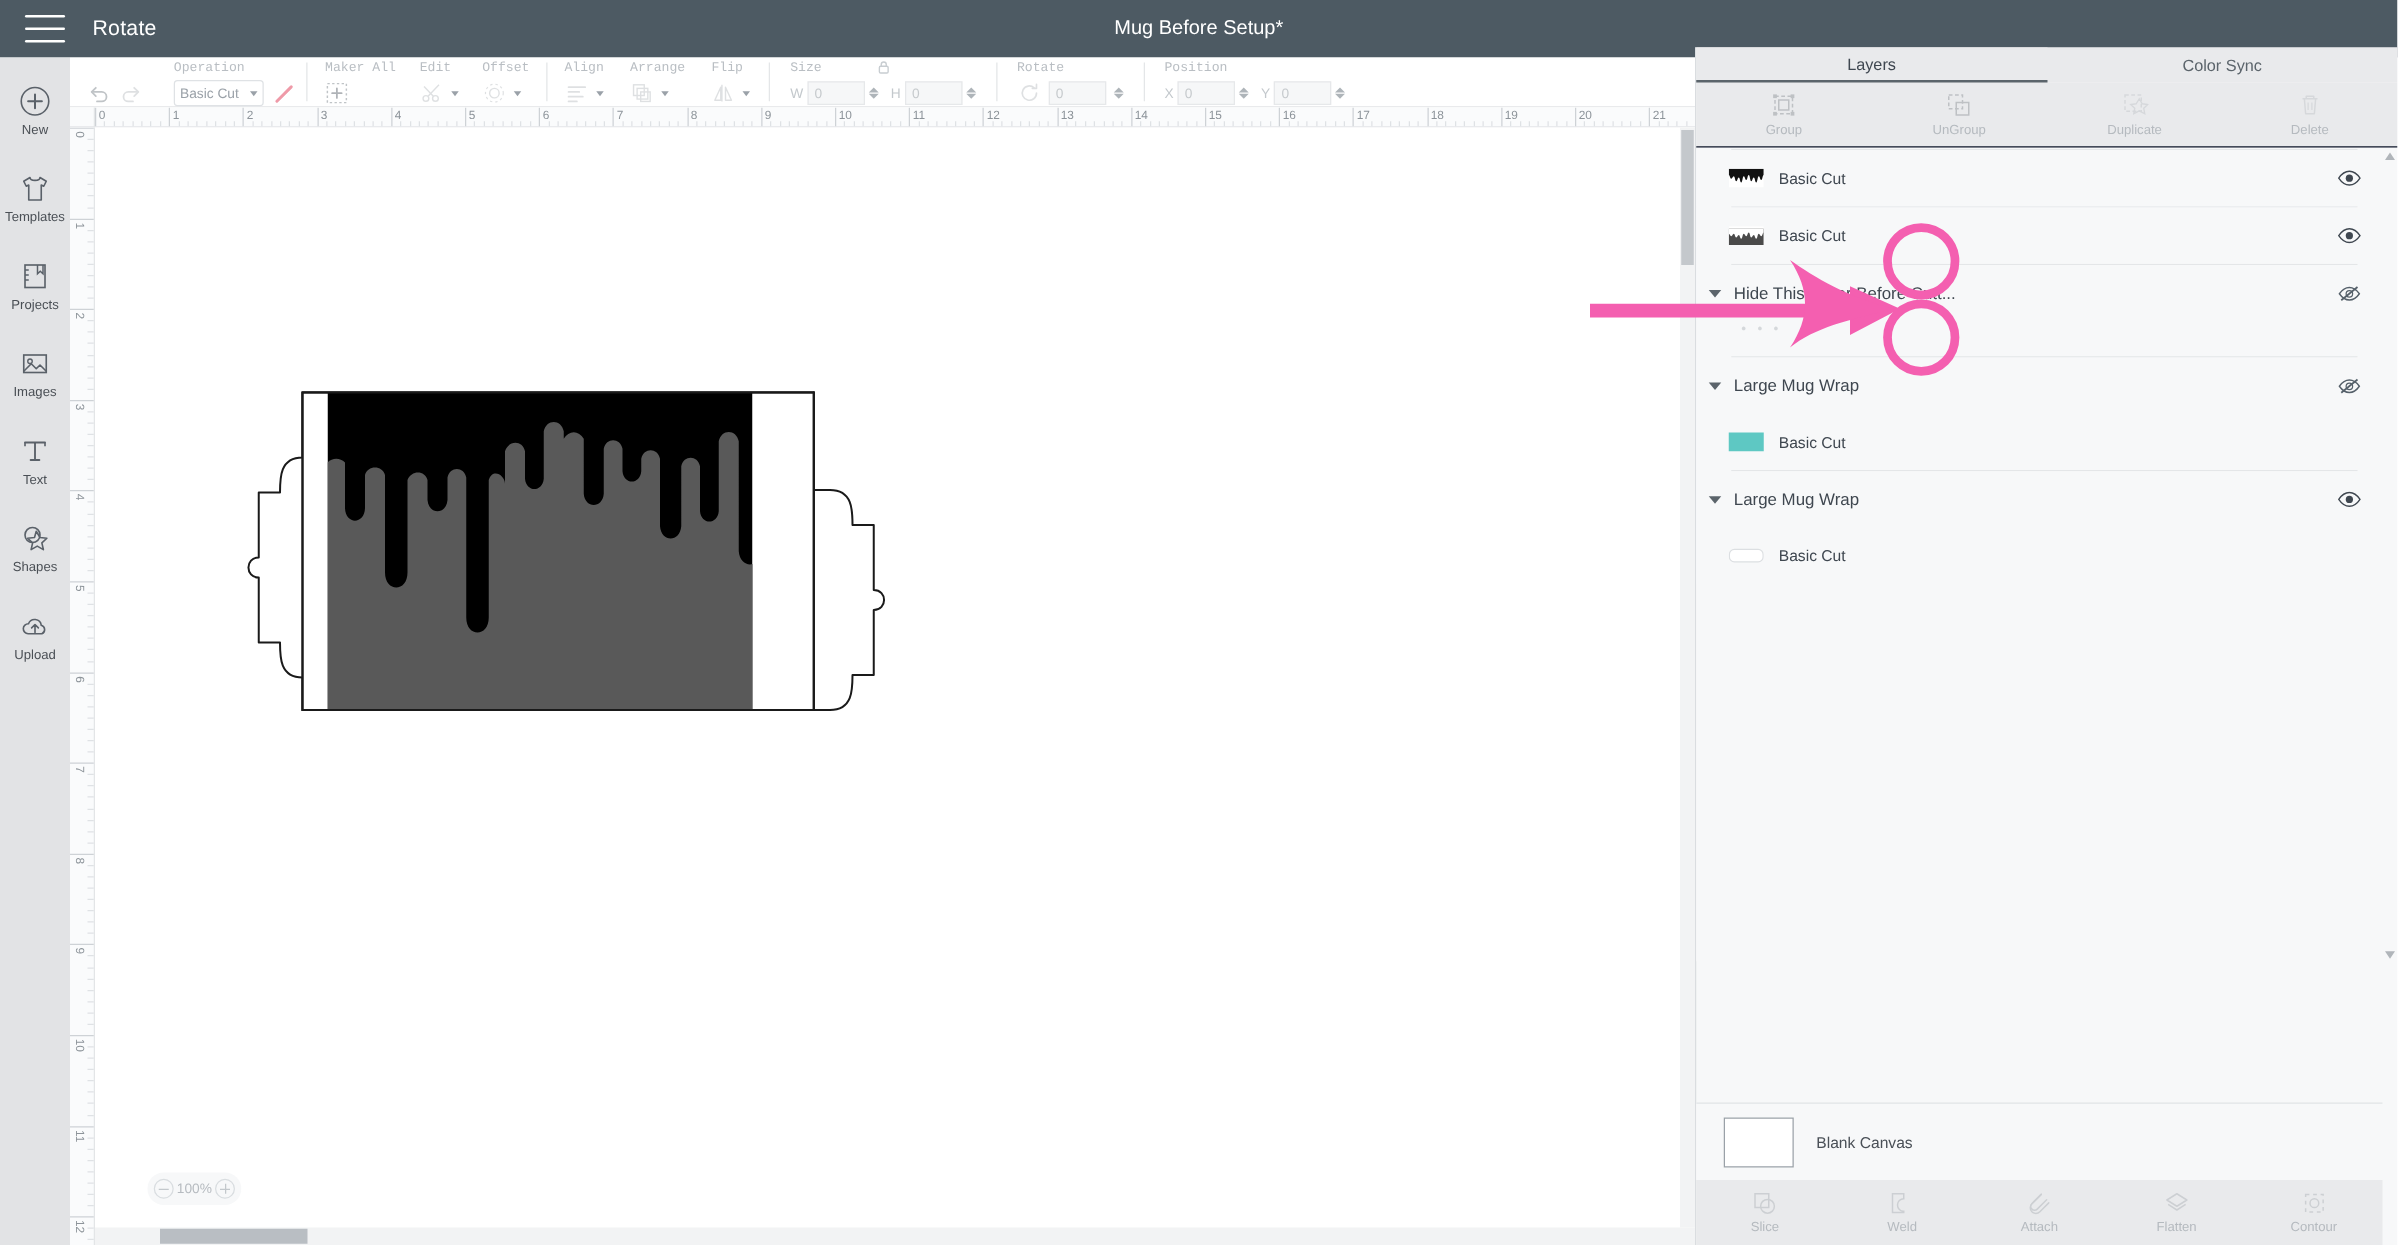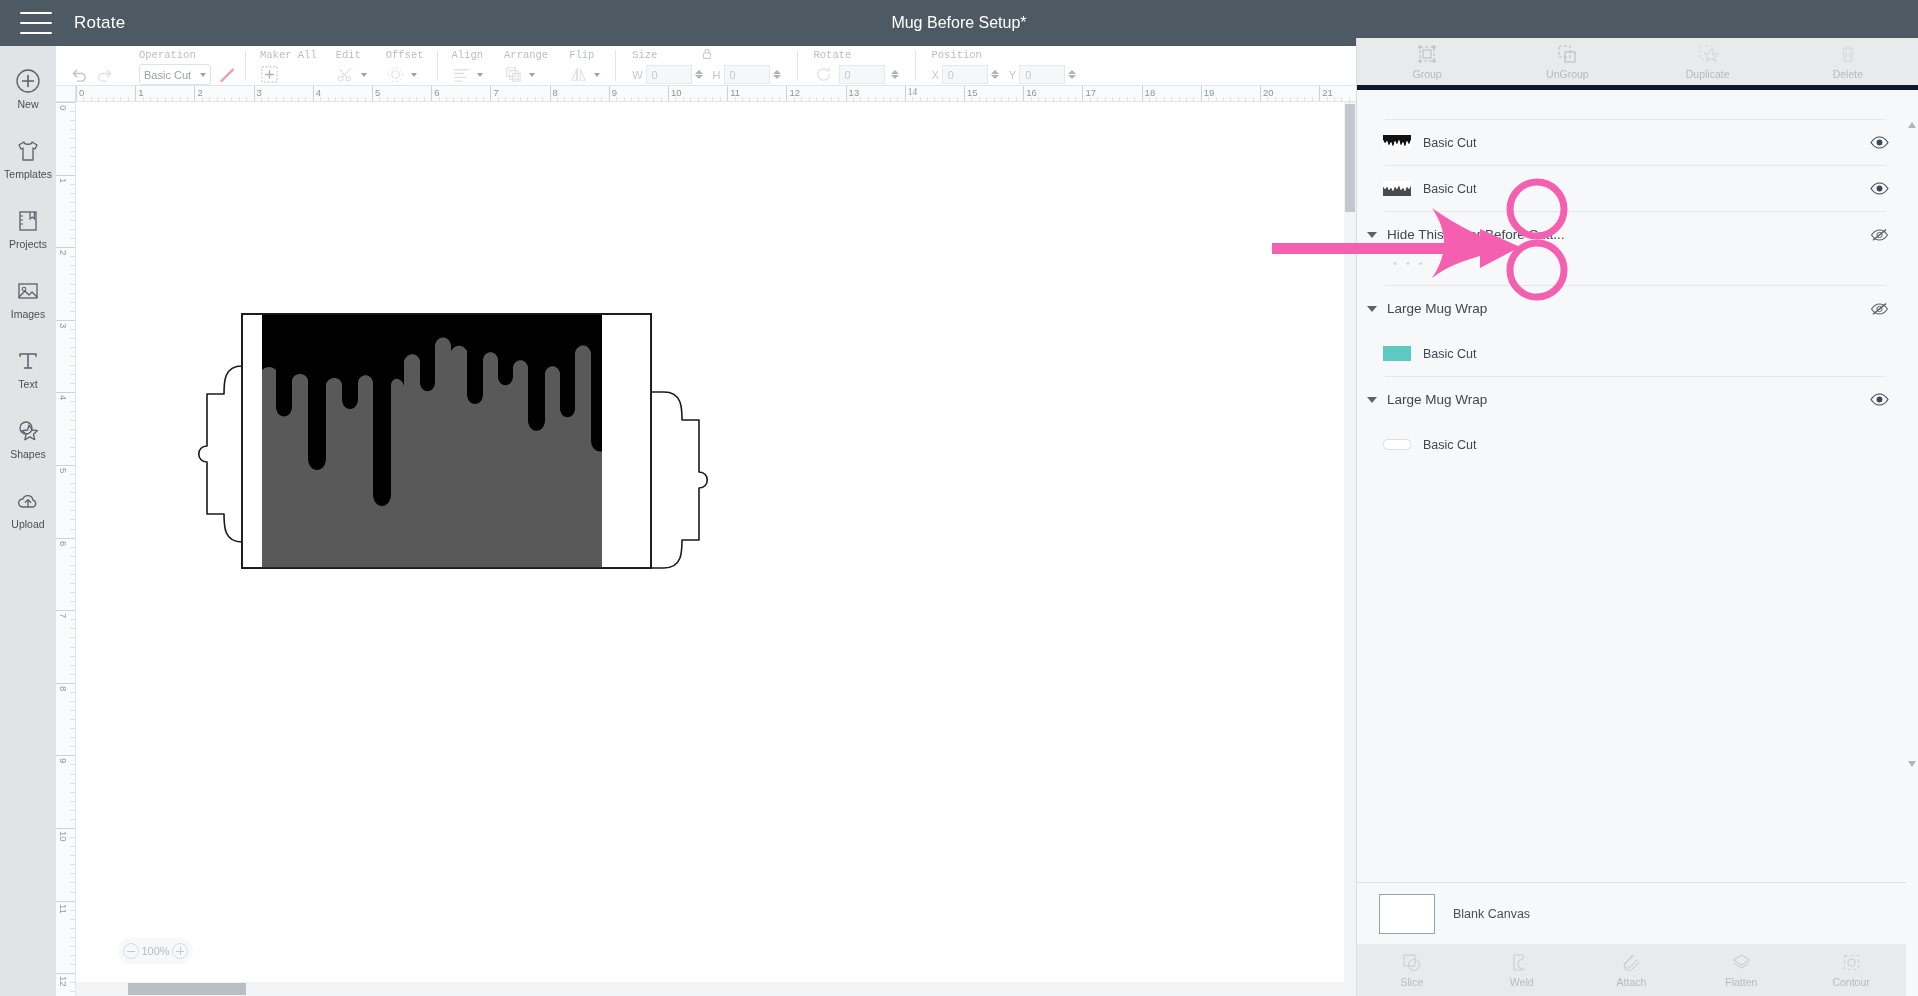--- a/index.html
+++ b/index.html
@@ -138,21 +138,21 @@
     position: absolute; left: 1356px; top: 38px; width: 562px; height: 958px;
     background: #f7f8f9; border-left: 1px solid #dadde0;
   }
   .rtabs { display: flex; height: 28px; background: #e9eaec; }
   .rtab {
     flex: 1; display: flex; align-items: center; justify-content: center;
     font-size: 13px; color: #5b646b; cursor: pointer; height: 28px;
   }
   .rtab.active { background: #e9eaec; border-bottom: 2px solid #5b646b; color: #3f4750; }
   .rtools {
-    display: flex; height: 52px; background: #e9eaec; border-bottom: 5px solid #0f172a;
+    display: flex; height: 52px; background: #e9eaec; border-bottom: 1px solid #0f172a;
   }
   .rtool {
     flex: 1; display: flex; flex-direction: column; align-items: center; justify-content: center;
     gap: 3px; cursor: pointer;
   }
   .rtool .cap { font-size: 10.5px; color: #b5babf; }
   .rtool svg { opacity: .35; }
 
   .layerlist { position: absolute; left: 0; top: 81px; width: 549px; height: 650px; overflow: hidden; background: #f7f8f9; }
   .layer-row {
@@ -550,21 +550,21 @@
         <div class="rtick" style="left: 769.6px;"></div>
         <div class="rlabel" style="left: 769.6px;">13</div>
         <div class="rtick minor" style="left: 777px;"></div>
         <div class="rtick minor" style="left: 784.4px;"></div>
         <div class="rtick minor" style="left: 791.8px;"></div>
         <div class="rtick minor" style="left: 799.2px;"></div>
         <div class="rtick minor" style="left: 806.6px;"></div>
         <div class="rtick minor" style="left: 814px;"></div>
         <div class="rtick minor" style="left: 821.4px;"></div>
         <div class="rtick" style="left: 828.8px;"></div>
-        <div class="rlabel" style="left: 828.8px; font-family: Liberation Serif, serif;">14</div>
+        <div class="rlabel" style="left: 828.8px;">14</div>
         <div class="rtick minor" style="left: 836.2px;"></div>
         <div class="rtick minor" style="left: 843.6px;"></div>
         <div class="rtick minor" style="left: 851px;"></div>
         <div class="rtick minor" style="left: 858.4px;"></div>
         <div class="rtick minor" style="left: 865.8px;"></div>
         <div class="rtick minor" style="left: 873.2px;"></div>
         <div class="rtick minor" style="left: 880.6px;"></div>
         <div class="rtick" style="left: 888px;"></div>
         <div class="rlabel" style="left: 888px;">15</div>
         <div class="rtick minor" style="left: 895.4px;"></div>
@@ -805,20 +805,24 @@
     <div class="vscroll">
       <div class="thumb"></div>
     </div>
     <div class="hscroll">
       <div class="thumb"></div>
     </div>
   </div>
 
   <div class="rpanel">
 
+    <div class="rtabs">
+      <div class="rtab active">Layers</div>
+      <div class="rtab">Color Sync</div>
+    </div>
 
     <div class="rtools">
       <div class="rtool">
         <svg width="22" height="22" viewBox="0 0 22 22">
           <rect x="4" y="4" width="14" height="14" fill="none" stroke="#6f767d" stroke-width="1.2" stroke-dasharray="3 2"></rect>
           <rect x="7" y="7" width="8" height="8" fill="none" stroke="#6f767d" stroke-width="1.2"></rect>
           <rect x="2.5" y="2.5" width="3" height="3" fill="#6f767d"></rect>
             <rect x="16.5" y="2.5" width="3" height="3" fill="#6f767d"></rect>
           <rect x="2.5" y="16.5" width="3" height="3" fill="#6f767d"></rect>
             <rect x="16.5" y="16.5" width="3" height="3" fill="#6f767d"></rect>

